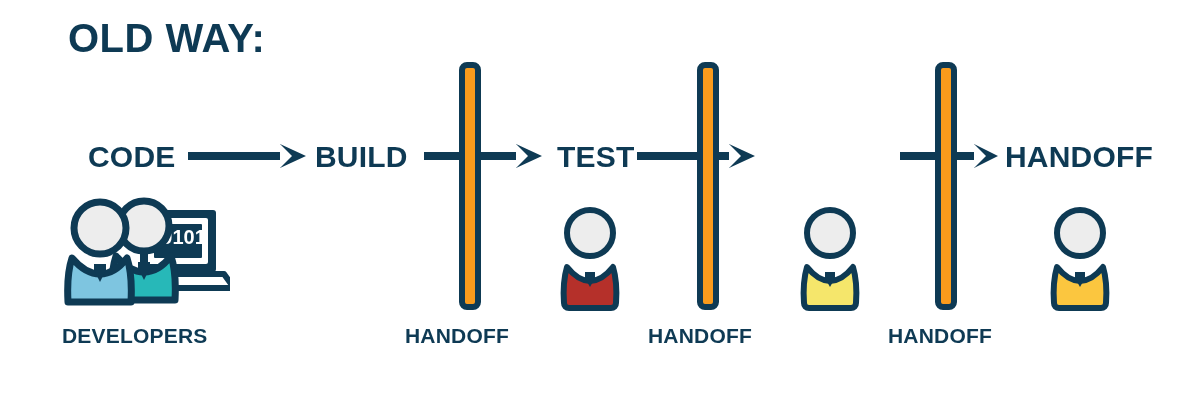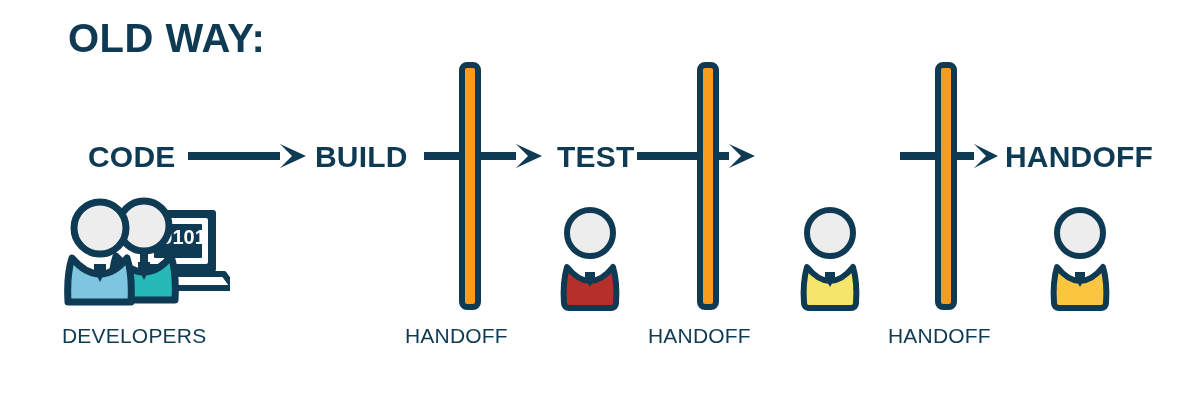--- a/index.html
+++ b/index.html
@@ -34,21 +34,21 @@
     font-weight: bold;
     color: #0E3A54;
     letter-spacing: 0.2px;
     white-space: nowrap;
     line-height: 1;
     top: 142px;
   }
   .caption {
     position: absolute;
     font-size: 21px;
-    font-weight: normal;
+    font-weight: bold;
     color: #0E3A54;
     letter-spacing: 0.2px;
     white-space: nowrap;
     line-height: 1;
     top: 325px;
     text-align: center;
   }
   .arrow {
     position: absolute;
     top: 140px;

